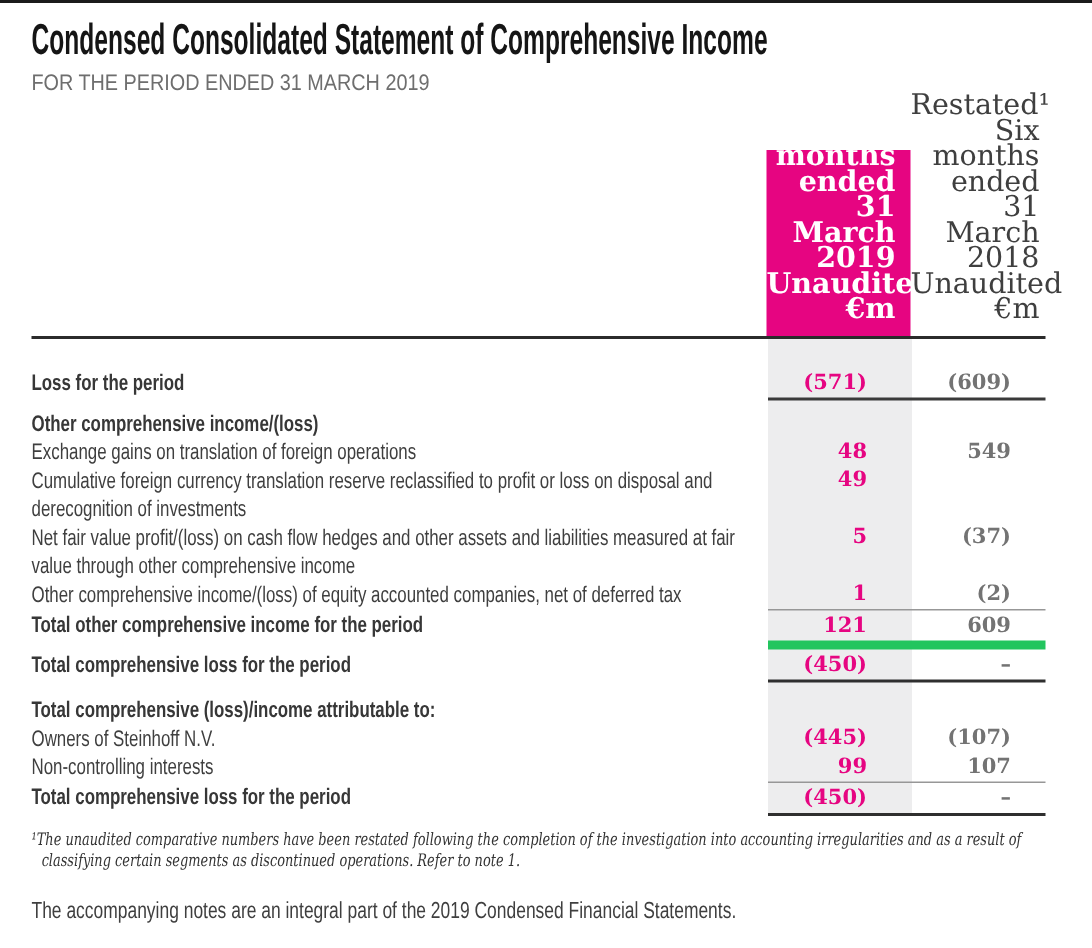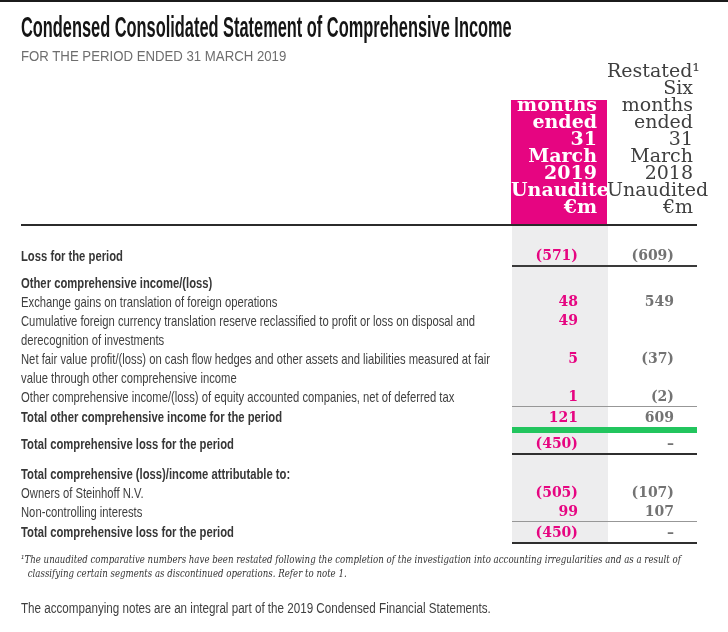--- a/index.html
+++ b/index.html
@@ -210,21 +210,21 @@
             <div class="v1"></div>
             <div class="v2"></div>
           </div>
         </div>
 
         <div class="row">
           <div class="lbl">
               <div class="cond">Owners of Steinhoff N.V.</div>
             </div>
           <div class="vals">
-            <div class="v1">(505)</div>
+            <div class="v1">(445)</div>
             <div class="v2">(107)</div>
           </div>
         </div>
 
         <div class="row">
           <div class="lbl">
               <div class="cond">Non-controlling interests</div>
             </div>
           <div class="vals">
             <div class="v1">99</div>

